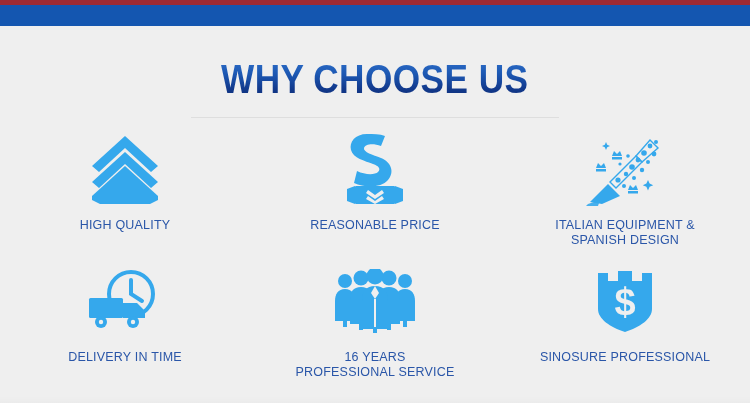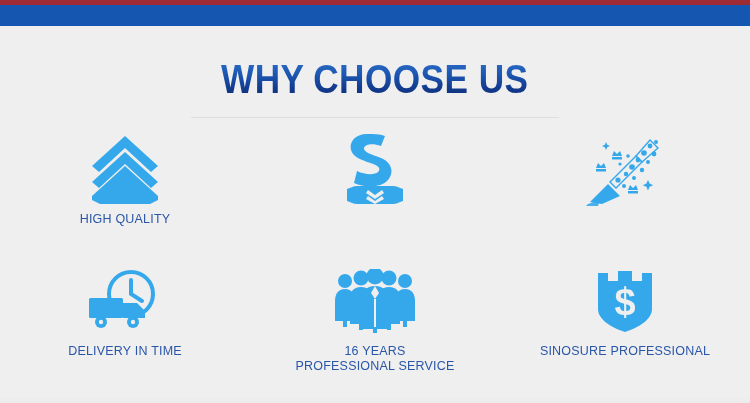--- a/index.html
+++ b/index.html
@@ -94,21 +94,21 @@
 
   .icon-box {
     height: 76px;
     display: flex;
     align-items: center;
     justify-content: center;
   }
   .cell.row2 .icon-box { height: 78px; }
 
   .cell-label {
-    margin-top: 4px;
+    margin-top: 10px;
     text-align: center;
     color: #2a56a8;
     font-size: 12.5px;
     line-height: 15px;
     letter-spacing: 0.2px;
     white-space: pre-line;
   }
 
   
   .bottom-fade {
@@ -160,20 +160,21 @@
             <g fill="#35a8ec">
               <path d="M24 1 C12 1 6 9 8 17 C10 25 22 28 30 31 C36 33 38 36 35 39 C32 42 22 42 14 38 L11 50 C22 55 38 55 45 47 C52 39 48 29 38 25 C30 22 20 19 21 15 C22 11 30 10 38 13 L42 3 C37 1 30 1 24 1 Z"></path>
               <rect x="12" y="53" width="40" height="18" rx="1"></rect>
               <polygon points="4,56 12,53 12,71 4,68"></polygon>
               <polygon points="60,56 52,53 52,71 60,68"></polygon>
               <path d="M25 57 L32 62 L39 57 L41 60 L32 66 L23 60 Z" fill="#efefef"></path>
               <path d="M25 63 L32 68 L39 63 L41 66 L32 71 L23 66 Z" fill="#efefef"></path>
             </g>
           </svg>
         </div>
+        <div class="cell-label">REASONABLE PRICE</div>
       </div>
 
       <div class="cell row1">
         <div class="icon-box">
           <svg width="78" height="72" viewBox="0 0 78 72">
             <g fill="#35a8ec">
 
               <path d="M4 68 L22 50 L34 62 L16 70 Z"></path>
               <path d="M2 70 L14 66 L12 72 L0 72 Z" opacity="0.9"></path>
 
@@ -200,20 +201,22 @@
               <path d="M10 34 L12 29 L15 32 L18 29 L20 34 Z"></path>
               <rect x="10" y="35" width="10" height="2.5"></rect>
               <path d="M42 56 L44 51 L47 54 L50 51 L52 56 Z"></path>
               <rect x="42" y="57" width="10" height="2.5"></rect>
 
               <path d="M62 46 l1.6 3.6 3.6 1.6 -3.6 1.6 -1.6 3.6 -1.6 -3.6 -3.6 -1.6 3.6 -1.6 Z"></path>
               <path d="M20 8 l1.2 2.8 2.8 1.2 -2.8 1.2 -1.2 2.8 -1.2 -2.8 -2.8 -1.2 2.8 -1.2 Z"></path>
             </g>
           </svg>
         </div>
+        <div class="cell-label">ITALIAN EQUIPMENT &amp;
+SPANISH DESIGN</div>
       </div>
 
       <div class="cell row2">
         <div class="icon-box">
           <svg width="80" height="62" viewBox="0 0 80 62">
             <g>
               <circle cx="46" cy="24" r="22" fill="none" stroke="#35a8ec" stroke-width="4"></circle>
               <path d="M46 10 L46 24 L57 31" fill="none" stroke="#35a8ec" stroke-width="4" stroke-linecap="round"></path>
 
               <rect x="4" y="28" width="34" height="20" rx="1.5" fill="#35a8ec"></rect>

